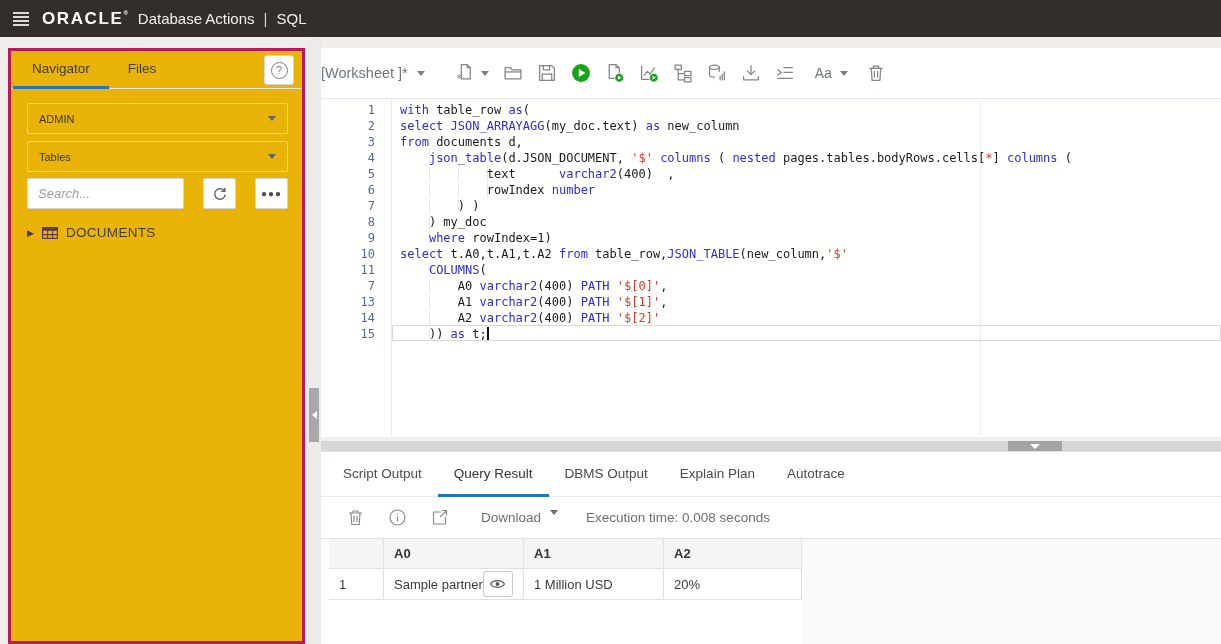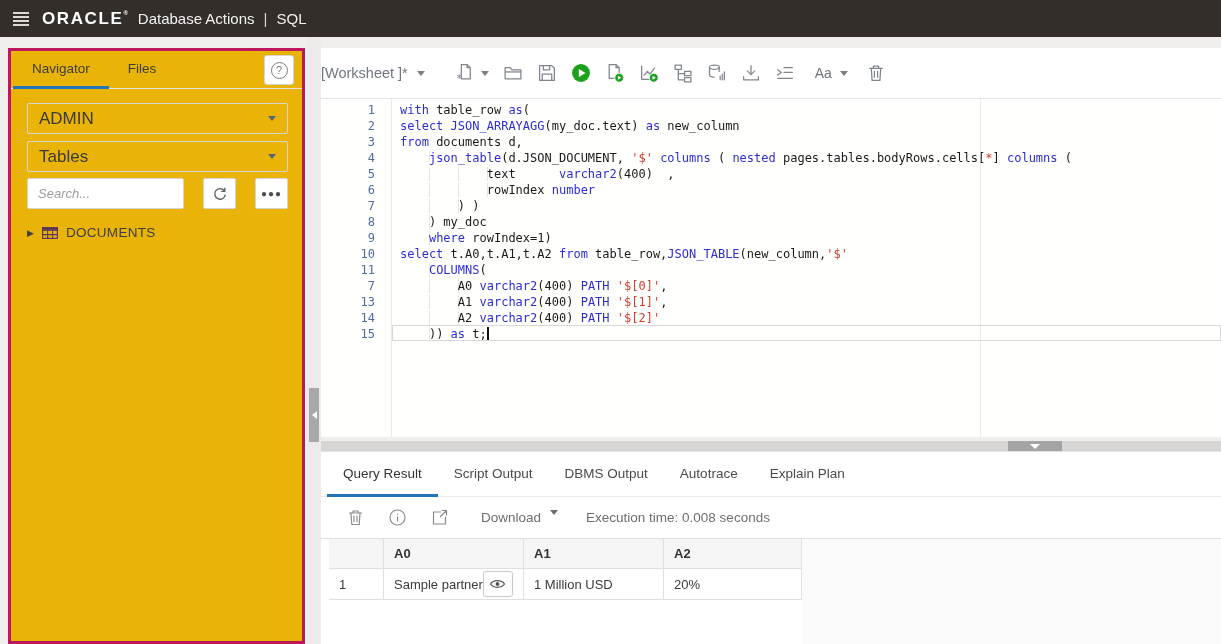--- a/index.html
+++ b/index.html
@@ -24,21 +24,21 @@
   .sb-tabs { position:relative; height:38px; display:flex; padding-left:2px; border-bottom:1px solid #e4e4e4; }
   .sb-tab { height:38px; display:flex; align-items:center; padding:0 19px; font-size:13.5px;
             color:#3c3c3c; cursor:pointer; border-bottom:3px solid transparent; }
   .sb-tab.active { border-bottom-color:#2175bb; }
   .sb-help { position:absolute; right:8px; top:4px; width:30px; height:30px; border:1px solid #d5d5d5;
              border-radius:3px; background:#fff; display:flex; align-items:center; justify-content:center; cursor:pointer; }
   .qcirc { width:17px; height:17px; border:1.3px solid #7c7c7c; border-radius:50%; color:#7c7c7c;
            font-size:11px; display:flex; align-items:center; justify-content:center; }
   .sb-body { padding:14px 14px 0 16px; }
   .select { height:31px; border:1px solid #d5d5d5; border-radius:2px; display:flex; align-items:center;
-            justify-content:space-between; padding:4px 11px; margin-bottom:7px; font-size:17px; color:#3a3a3a; cursor:pointer; }
+            justify-content:space-between; padding:4px 11px; margin-bottom:7px; font-size:11px; color:#3a3a3a; cursor:pointer; }
   .caret { width:0; height:0; border-left:4.5px solid transparent; border-right:4.5px solid transparent;
            border-top:5px solid #5c6670; }
   .search-row { display:flex; gap:19px; margin-top:-1px; }
   .search-input { flex:1; height:31px; border:1px solid #d5d5d5; border-radius:2px; padding:0 10px;
                   font-size:13px; font-style:italic; color:#555; font-family:"Liberation Sans",sans-serif; outline:none; min-width:0;}
   .search-input::placeholder { color:#9d9d9d; }
   .sq-btn { width:33px; height:31px; border:1px solid #d5d5d5; border-radius:2px; background:#fff;
             display:flex; align-items:center; justify-content:center; color:#5f5f5f; cursor:pointer; flex:0 0 auto; }
   .dots { font-size:10px; letter-spacing:1px; color:#4f4f4f; }
   .tree { margin-top:16px; }
@@ -318,25 +318,25 @@
   </div>
 
   <div class="hsplit">
     <div class="hsplit-handle">
       <span class="tri-down"></span>
     </div>
   </div>
 
   <div class="bottom">
     <div class="res-tabs">
+      <div class="res-tab">Script Output</div>
       <div class="res-tab active">Query Result</div>
-      <div class="res-tab">Script Output</div>
       <div class="res-tab">DBMS Output</div>
+      <div class="res-tab">Explain Plan</div>
       <div class="res-tab">Autotrace</div>
-      <div class="res-tab">Explain Plan</div>
     </div>
     <div class="res-toolbar">
       <span class="rbi">
         <svg width="19" height="19" viewBox="0 0 19 19" fill="none" stroke="#8c8c8c" stroke-width="1.2" stroke-linecap="round" stroke-linejoin="round">
           <path d="M3.5 5 h12 M7 5 V3 h5 v2"></path>
             <path d="M5 5 l.8 11.5 h7.4 L14 5"></path>
             <path d="M8 8 v5.5 M11 8 v5.5"></path>
         </svg>
       </span>
       <span class="rbi">

